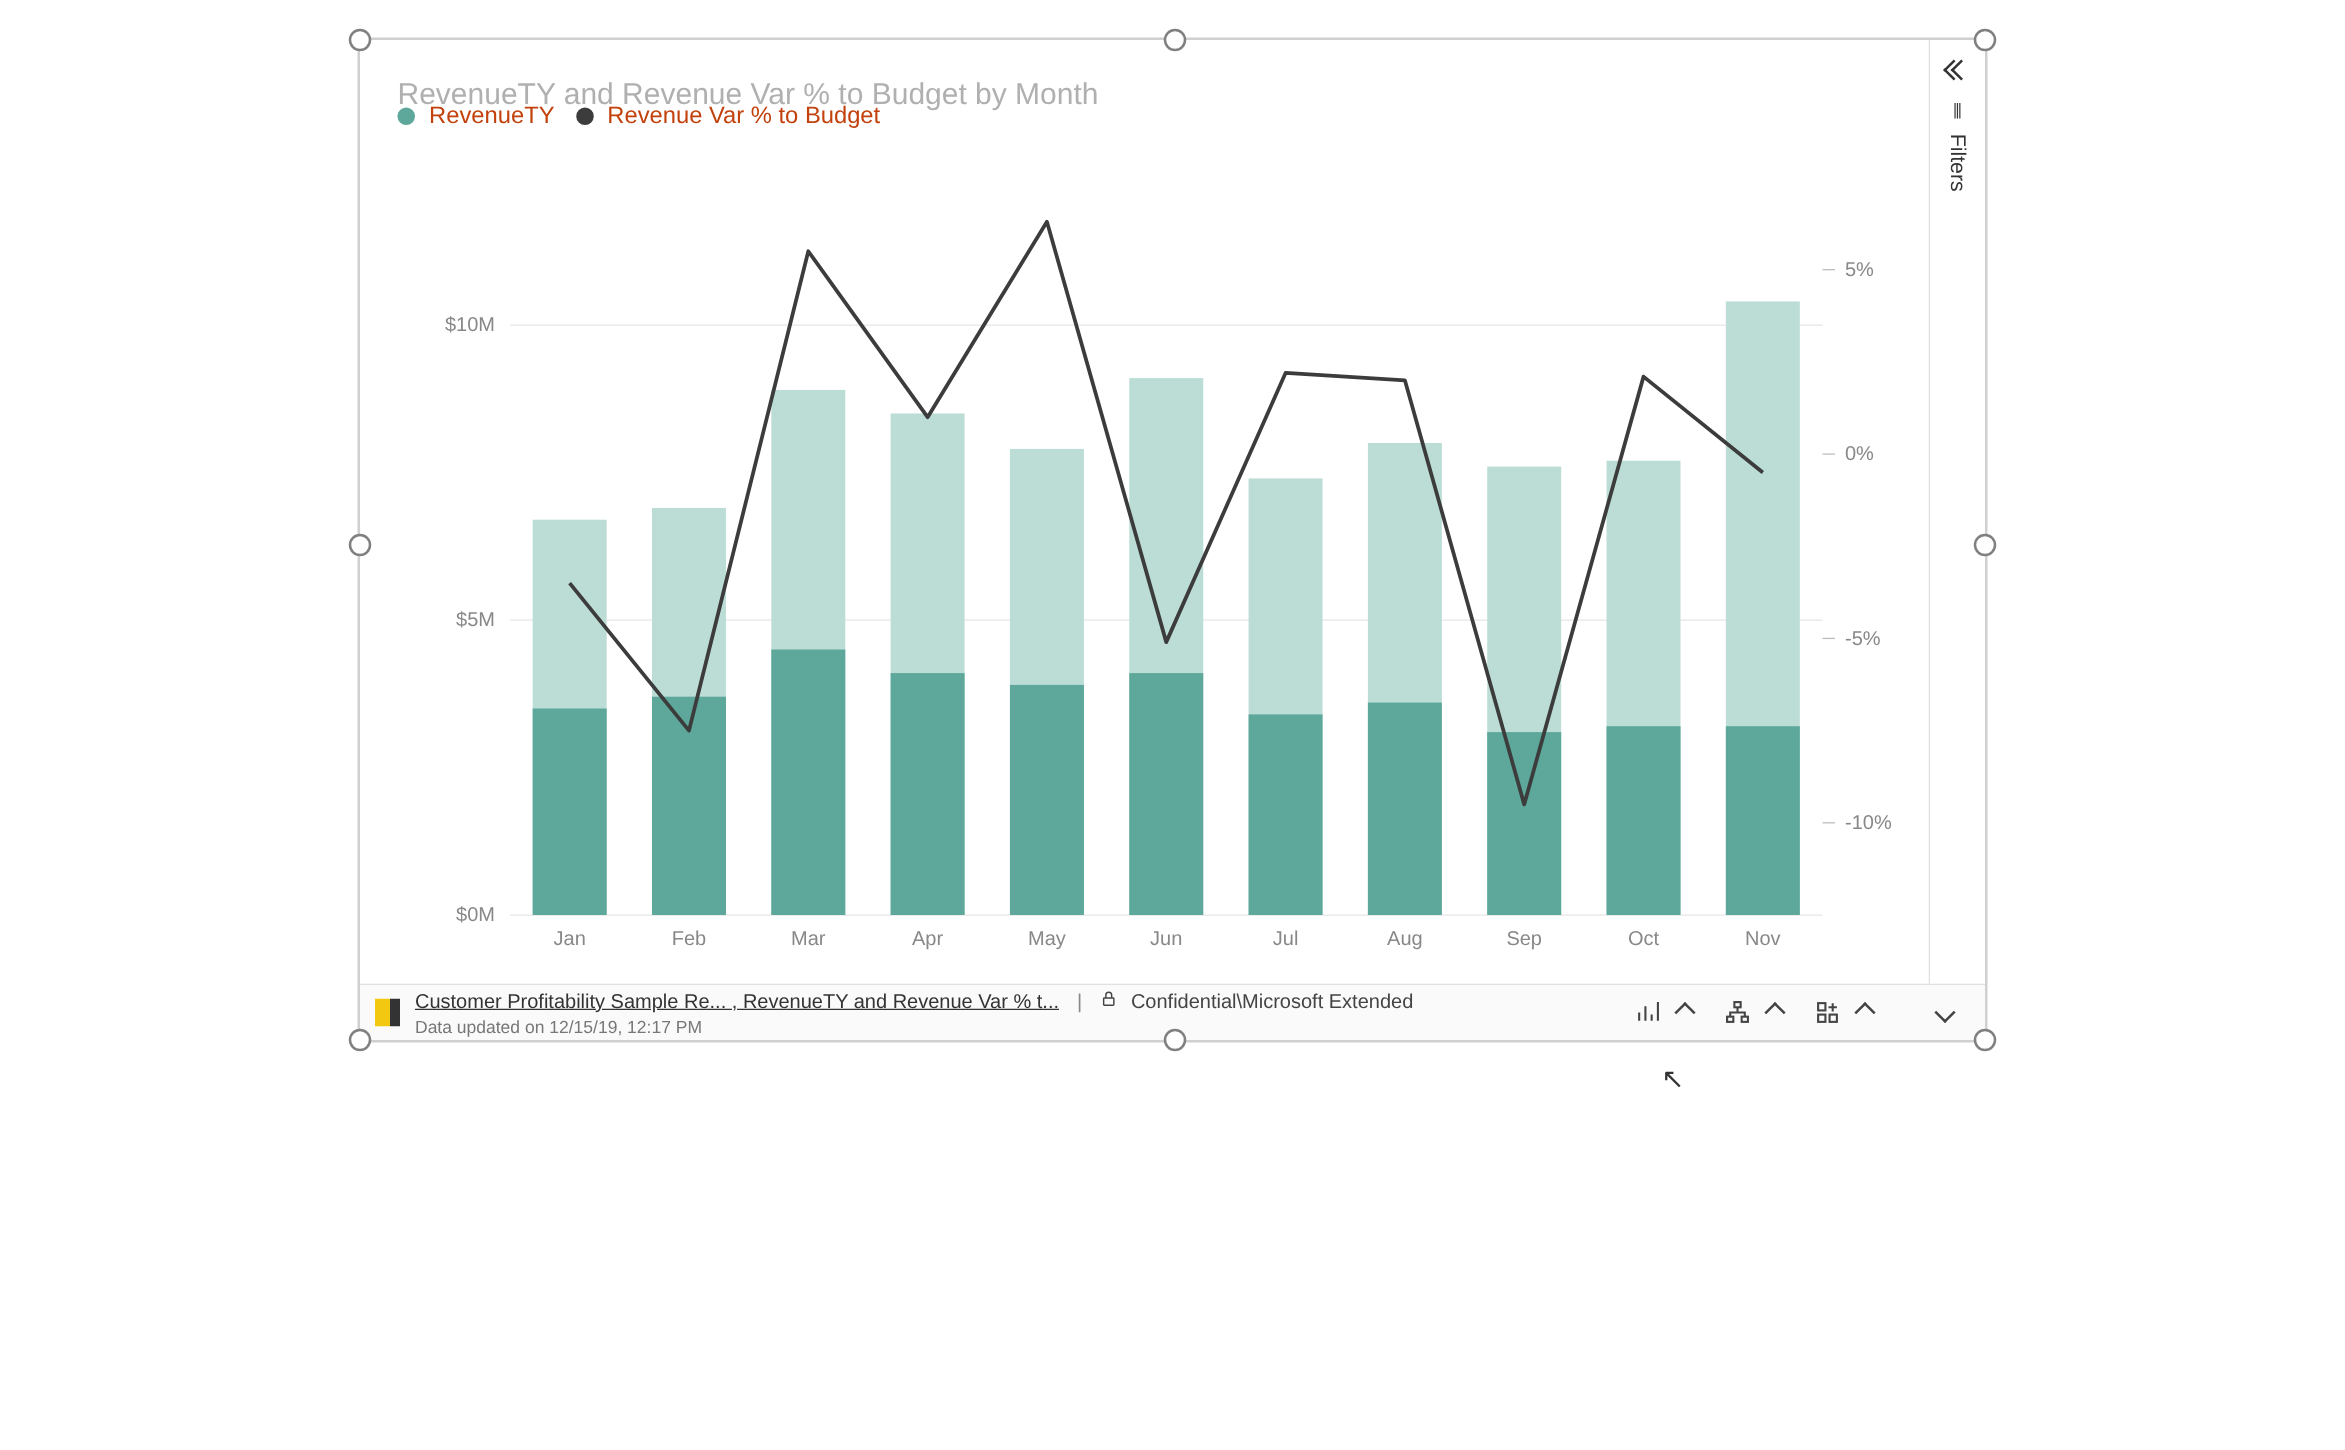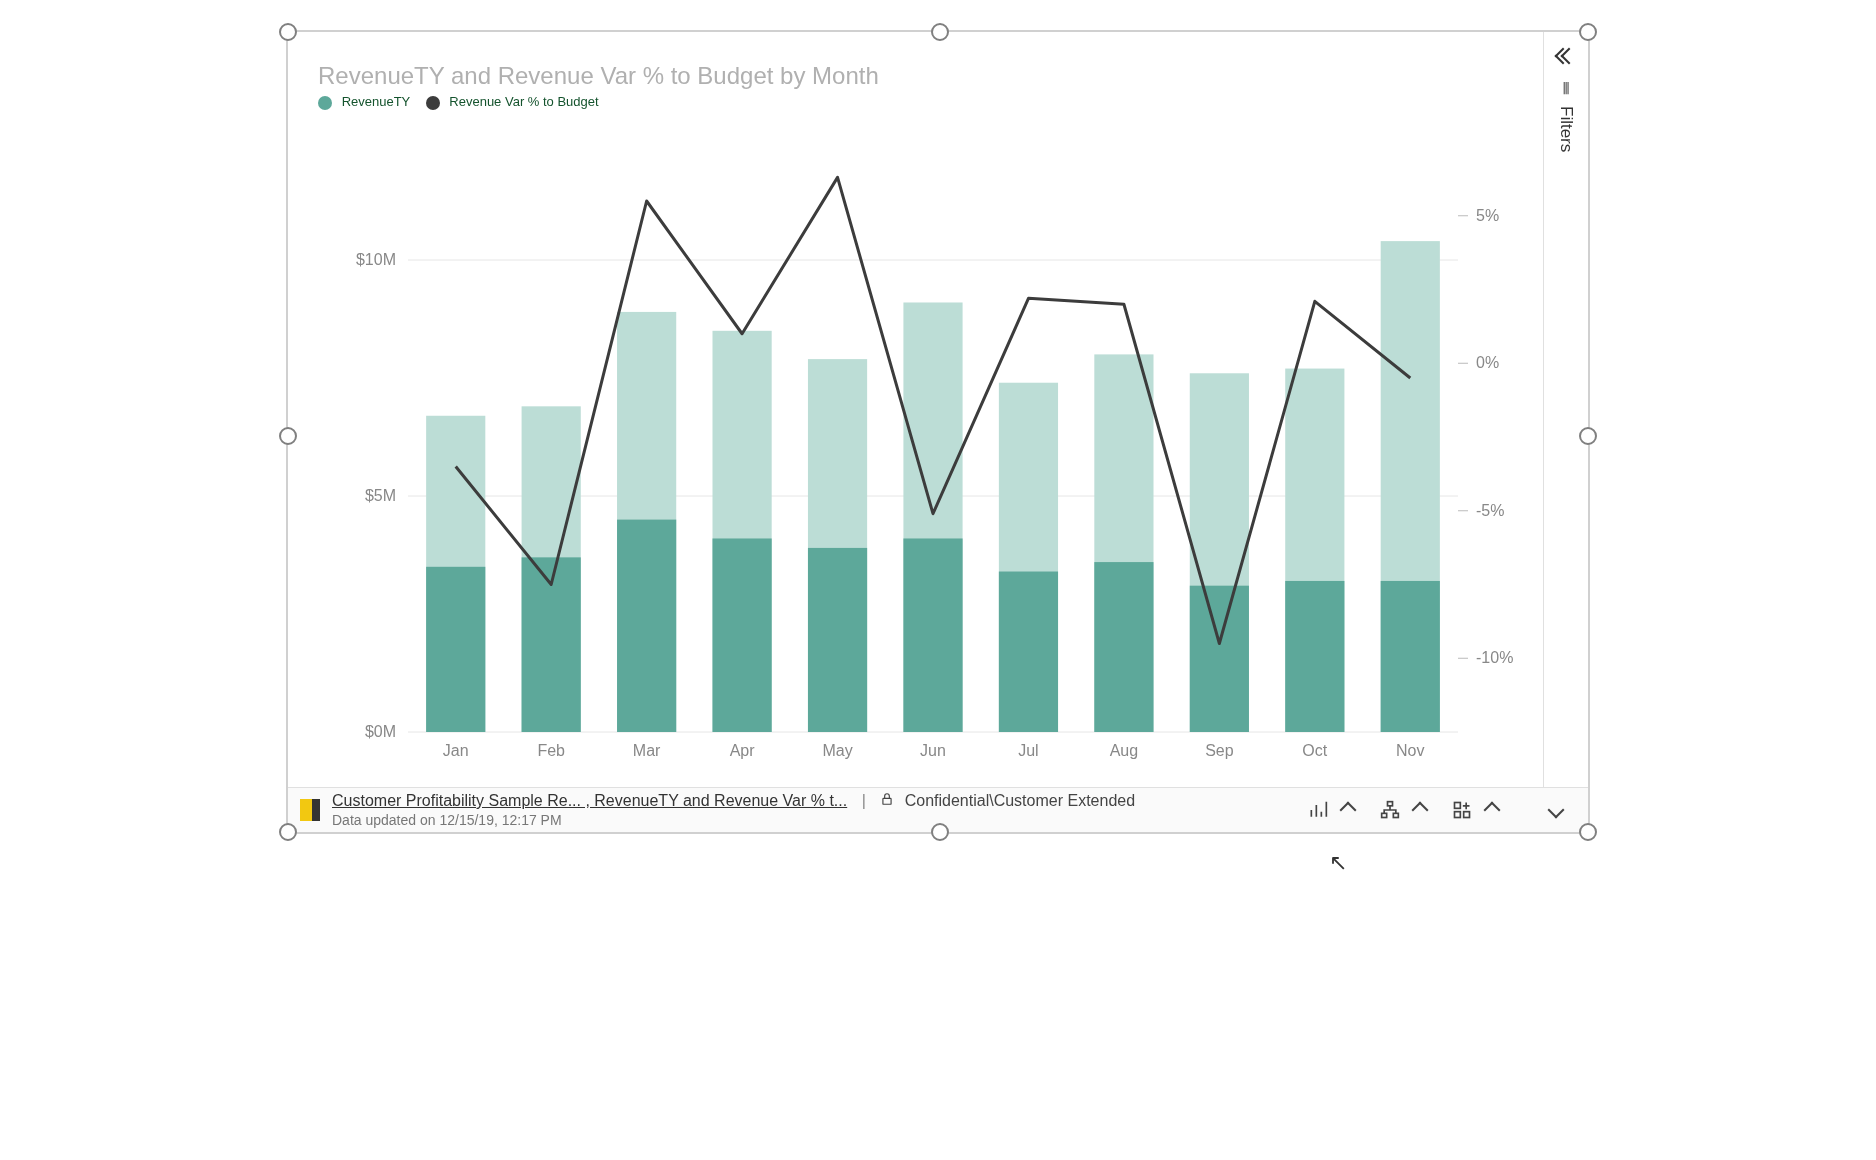--- a/index.html
+++ b/index.html
@@ -2,21 +2,21 @@
 <html><head>
 <meta charset="utf-8">
 <style>
   html,body{margin:0;padding:0;font-family:"Segoe UI",Arial,sans-serif;background:#fff;}
   .stage{position:relative;width:1408px;height:870px;margin:0 auto;}
   .visual-frame{position:absolute;left:52px;top:30px;width:1300px;height:800px;
     border:2px solid #D0D0D0;background:#fff;}
   .handle{position:absolute;width:14px;height:14px;border:2px solid #808080;border-radius:50%;
     background:#fff;z-index:5;}
   .chart-title{position:absolute;left:30px;top:30px;color:#B0B0B0;font-size:24px;}
-  .legend{position:absolute;left:30px;top:62px;font-size:13px;color:#14532d;}
+  .legend{position:absolute;left:30px;top:50px;font-size:19px;color:#c2410c;}
   .legend-swatch{display:inline-block;width:14px;height:14px;border-radius:50%;vertical-align:middle;margin-right:6px;}
   .legend-item{margin-right:12px;}
   .plot{position:absolute;left:30px;top:100px;width:1220px;height:630px;}
   .footer{position:absolute;left:0;bottom:0;width:100%;height:44px;
     border-top:1px solid #E0E0E0;background:#FAFAFA;display:flex;align-items:center;
     font-size:16px;color:#444;}
   .footer .logo{width:20px;height:22px;margin:0 12px;background:linear-gradient(90deg,#F2C811 0 60%,#333 60% 100%);}
   .footer a{color:#333;text-decoration:underline;}
   .footer .sub{font-size:14px;color:#777;margin-top:2px;}
   .iconbtn{display:inline-flex;align-items:center;justify-content:center;width:28px;height:28px;
@@ -126,21 +126,21 @@
       <div class="logo"></div>
       <div>
         <a href="#">Customer Profitability Sample Re... , RevenueTY and Revenue Var % t...</a>
         <span style="color:#888;margin:0 10px">|</span>
         <span style="margin-right:6px">
           <svg width="14" height="14" viewBox="0 0 24 24" fill="none" stroke="#444" stroke-width="2">
               <rect x="5" y="11" width="14" height="10" rx="1"></rect>
               <path d="M8 11V7a4 4 0 0 1 8 0v4"></path>
             </svg>
         </span>
-        <span>Confidential\Customer Extended</span>
+        <span>Confidential\Microsoft Extended</span>
         <div class="sub">Data updated on 12/15/19, 12:17 PM</div>
       </div>
 
       <div class="footer-right">
         <div class="footer-group">
           <span class="iconbtn">
             <svg width="20" height="20" viewBox="0 0 24 24" fill="none" stroke="#444" stroke-width="2">
                 <path d="M4 20V12M10 20V6M16 20V14M22 20V2"></path>
               </svg>
           </span>

